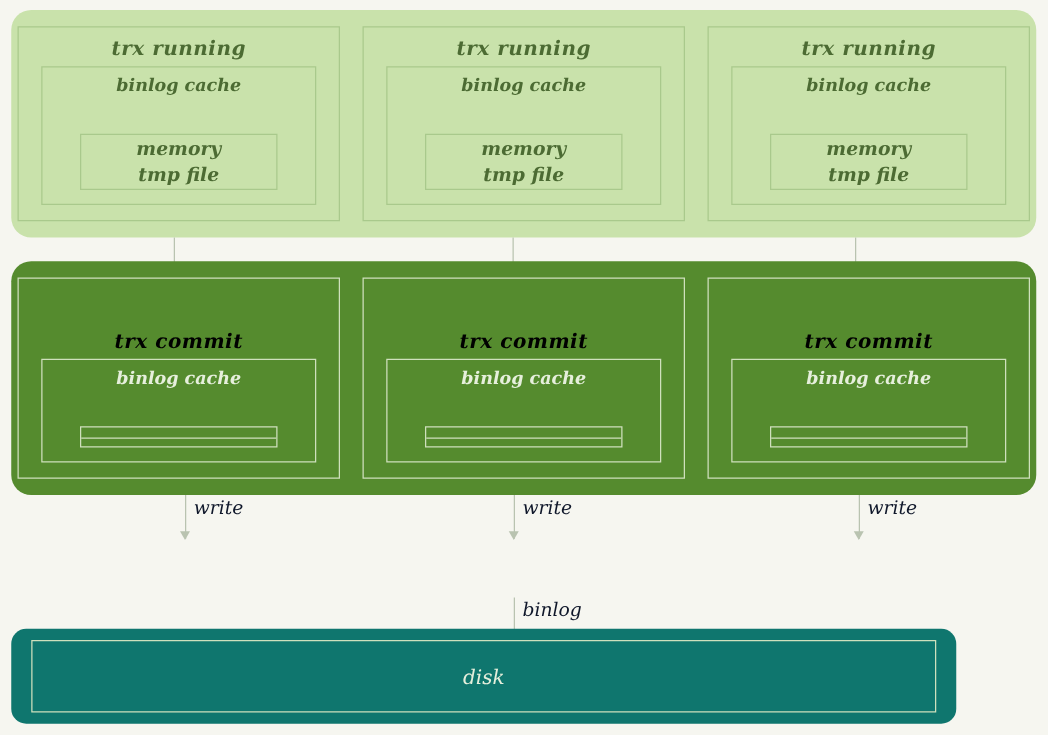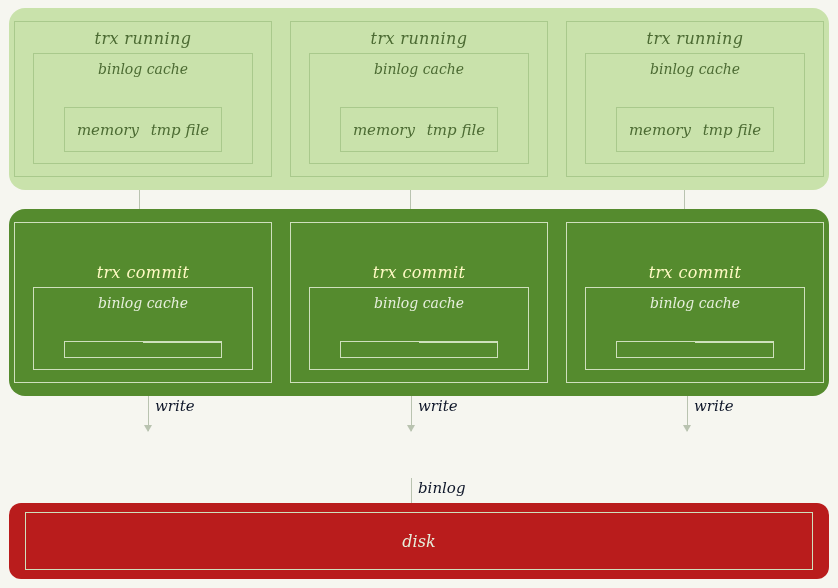--- a/index.html
+++ b/index.html
@@ -49,39 +49,40 @@
     width: 820px;
     height: 57px;
     background: #c9e2ab;
     border-radius: 12px;
     box-sizing: border-box;
   }
   .band-disk {
     position: absolute;
     left: 9px;
     top: 503px;
-    width: 820px;
+    width: 756px;
     height: 76px;
-    background: #b91c1c;
+    background: #0f766e;
     border-radius: 12px;
     box-sizing: border-box;
   }
 
   
   .panels {
     position: absolute;
     left: 0; top: 0;
     width: 100%;
     height: 100%;
     display: flex;
     align-items: stretch;
     justify-content: space-between;
     padding: 13px 5px;
     box-sizing: border-box;
     gap: 18px;
+    font-weight: bold;
   }
   .panel {
     flex: 1 1 0;
     position: relative;
     box-sizing: border-box;
     display: flex;
     flex-direction: column;
     align-items: center;
   }
   .panel.light { border: 1px solid #a9c98c; }
@@ -90,21 +91,21 @@
   .panel-title {
     font-family: "DejaVu Serif", serif;
     font-style: italic;
     font-size: 16px;
     letter-spacing: .4px;
     margin-top: 7px;
     margin-bottom: 5px;
     white-space: nowrap;
   }
   .panel.light .panel-title { color: #4c6b33; }
-  .panel.dark  .panel-title { color: #fef9c3; margin-top: 40px; }
+  .panel.dark  .panel-title { color: #000000; margin-top: 40px; }
 
   
   .cache-box {
     width: calc(100% - 36px);
     flex: 1 1 auto;
     margin-bottom: 12px;
     box-sizing: border-box;
     display: flex;
     flex-direction: column;
     align-items: center;
@@ -123,21 +124,21 @@
   .panel.light .cache-title { color: #4c6b33; }
   .panel.dark  .cache-title { color: #e6efdc; }
 
   
   .inner-box {
     width: calc(100% - 60px);
     flex: 1 1 auto;
     margin-bottom: 11px;
     box-sizing: border-box;
     display: flex;
-    flex-direction: row;
+    flex-direction: column;
     margin-top: 24px;
   }
   .panel.light .inner-box { border: 1px solid #a9c98c; }
   .panel.dark  .inner-box { border: 1px solid #cfe0bd; }
 
   .inner-box.labeled {
     align-items: center;
     justify-content: space-evenly;
   }
   .inner-line {

